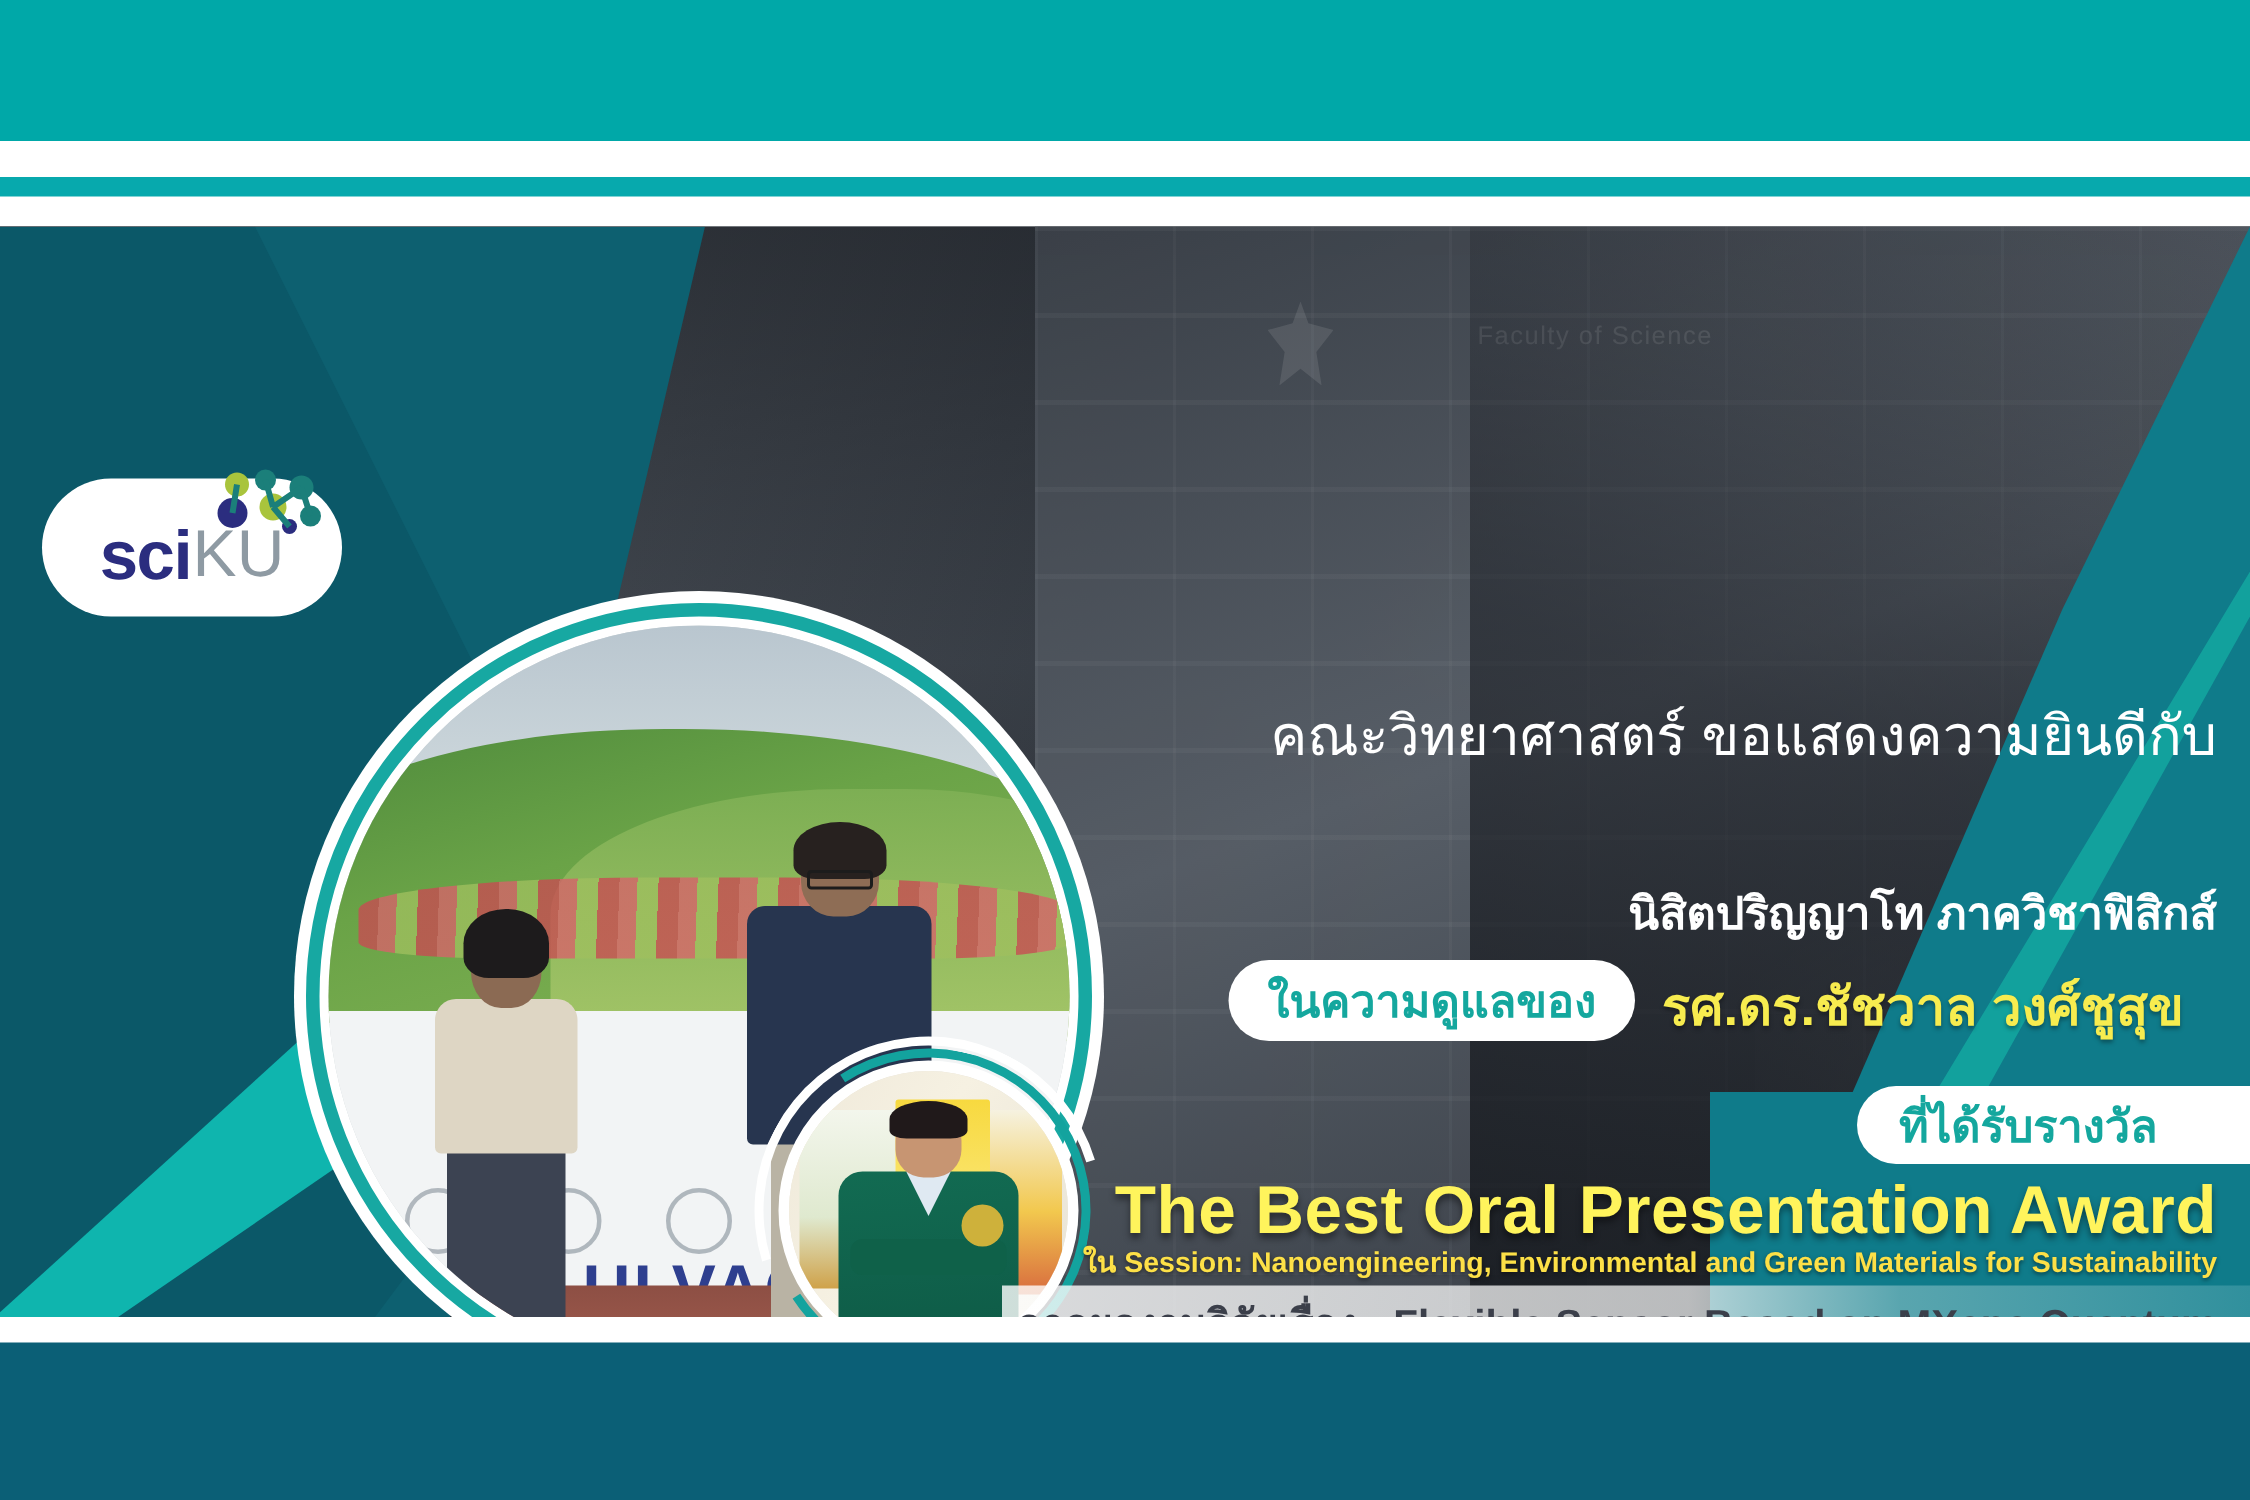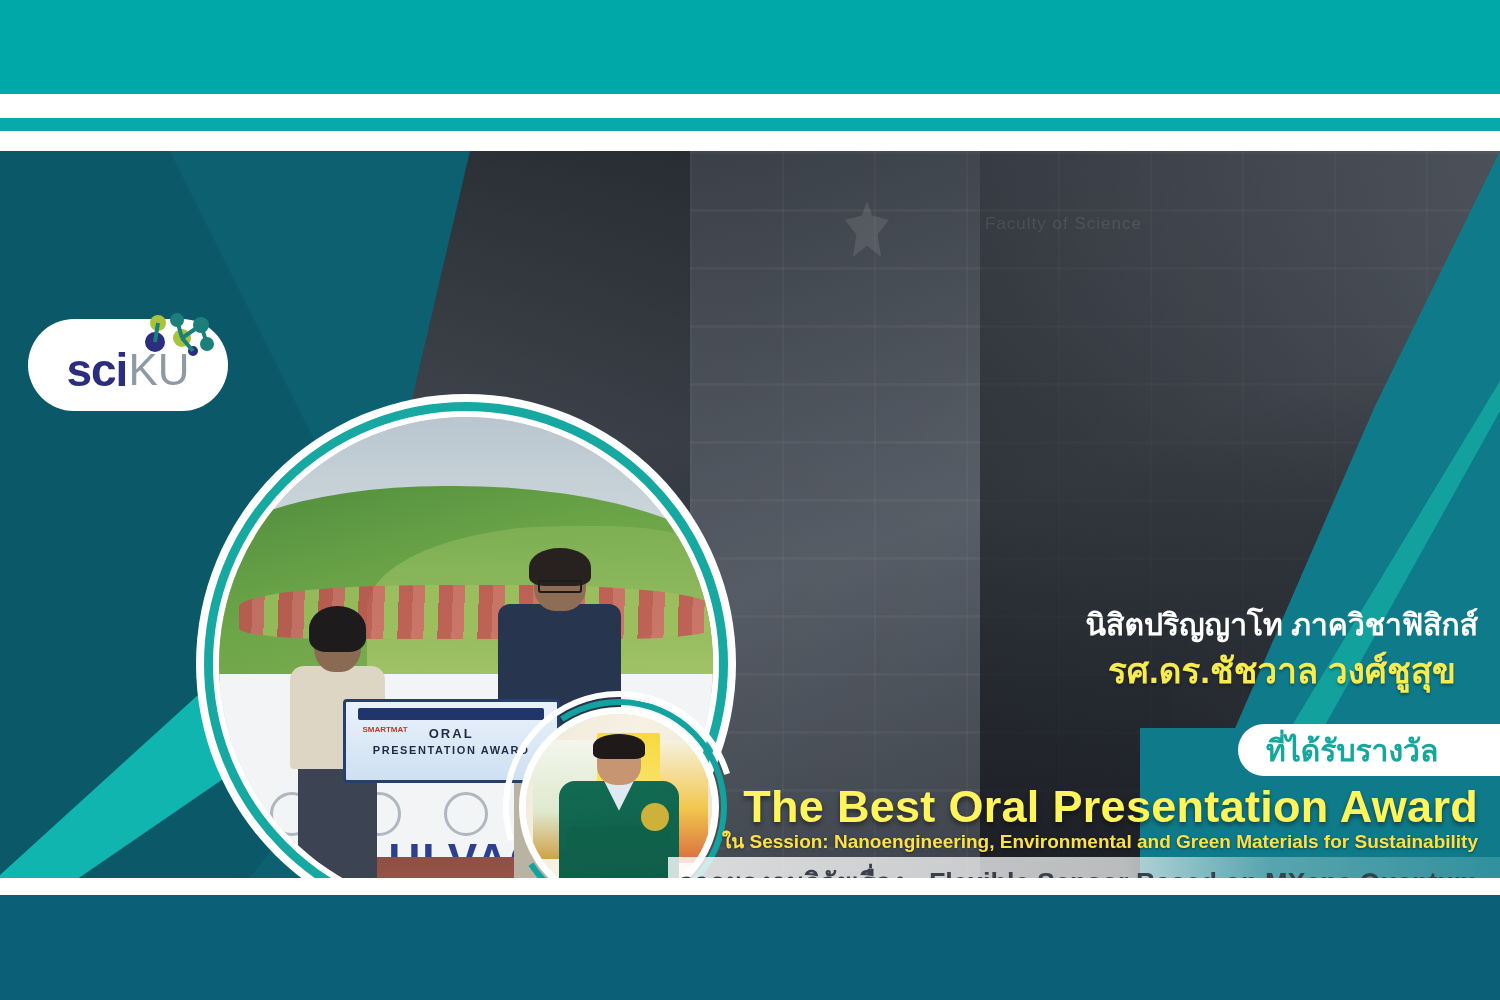--- a/index.html
+++ b/index.html
@@ -155,21 +155,21 @@
   .ip-badge{ position:absolute; left:62%; top:48%; width:15%; height:15%;
     border-radius:50%; background:#d9b53a; opacity:.95; }
 
   
   .t-congrats { position:absolute; right:22px; top:309px; font-size:37px; font-weight:400;
     color:#ffffff; white-space:nowrap; text-align:right; }
   .t-name { position:absolute; right:22px; top:362px; font-size:60px; font-weight:700;
     color:#3fe3e6; white-space:nowrap; text-align:right; letter-spacing:0px;
     text-shadow:0 2px 4px rgba(0,0,0,.35); }
   .t-degree { position:absolute; right:22px; top:434px; font-size:30px; font-weight:700;
-    color:#ffffff; white-space:nowrap; text-align:right;margin-top:16px; }
+    color:#ffffff; white-space:nowrap; text-align:right; }
 
   .pill-care { position:absolute; left:819px; top:489px; height:54px; padding:0 26px;
     background:#ffffff; border-radius:27px; display:flex; align-items:center;
     font-size:30px; font-weight:700; color:#14a79e; white-space:nowrap; }
   .t-advisor { position:absolute; left:1108px; top:492px; font-size:35px; font-weight:700;
     color:#f7ec4f; white-space:nowrap; text-shadow:0 2px 3px rgba(0,0,0,.35); }
 
   .pill-award { position:absolute; left:1238px; top:573px; height:52px; width:280px;
     padding-left:28px; background:#ffffff; border-radius:26px 0 0 26px;
     display:flex; align-items:center;
@@ -243,26 +243,20 @@
               <div class="pa-hair"></div>
           </div>
           <div class="person-b">
             <div class="pb-pant"></div>
               <div class="pb-suit"></div>
             <div class="pb-head"></div>
               <div class="pb-hair"></div>
               <div class="pb-glass"></div>
           </div>
 
-          <div class="cert">
-            <div class="cert-strip"></div>
-            <div class="cert-smart">SMARTMAT</div>
-            <div class="cert-l1">ORAL</div>
-            <div class="cert-l2">PRESENTATION AWARD</div>
-          </div>
         </div>
       </div>
     </div>
 
     <div class="inset">
       <div class="inset-arc1"></div>
       <div class="inset-arc2"></div>
       <div class="inset-ring">
         <div class="ip-wall"></div>
         <div class="ip-post1"></div>
@@ -287,22 +281,24 @@
           <circle cx="57" cy="14" r="8" fill="#1b7f7a"></circle>
           <circle cx="63" cy="33" r="7" fill="#1b7f7a"></circle>
           <circle cx="49" cy="40" r="5" fill="#2b2d7f"></circle>
           <path d="M14 12 L11 31 M33 9 L38 27 M38 27 L57 14 M57 14 L63 33 M38 27 L49 40" stroke="#1b7f7a" stroke-width="4" fill="none"></path>
         </svg>
         <span class="logo-sci">sci</span>
         <span class="logo-ku">KU</span>
       </div>
     </div>
 
+    <div class="t-congrats">คณะวิทยาศาสตร์  ขอแสดงความยินดีกับ</div>
     <div class="t-degree">นิสิตปริญญาโท ภาควิชาฟิสิกส์</div>
 
+    <div class="pill-care">ในความดูแลของ</div>
     <div class="t-advisor">รศ.ดร.ชัชวาล  วงศ์ชูสุข</div>
 
     <div class="pill-award">ที่ได้รับรางวัล</div>
 
     <div class="t-bigaward">The Best Oral Presentation Award</div>
     <div class="t-session">ใน Session: Nanoengineering, Environmental and Green Materials for Sustainability</div>
 
     <div class="research-band"></div>
     <div class="t-res1">จากผลงานวิจัยเรื่อง : Flexible Sensor Based on MXene Quantum</div>
 

